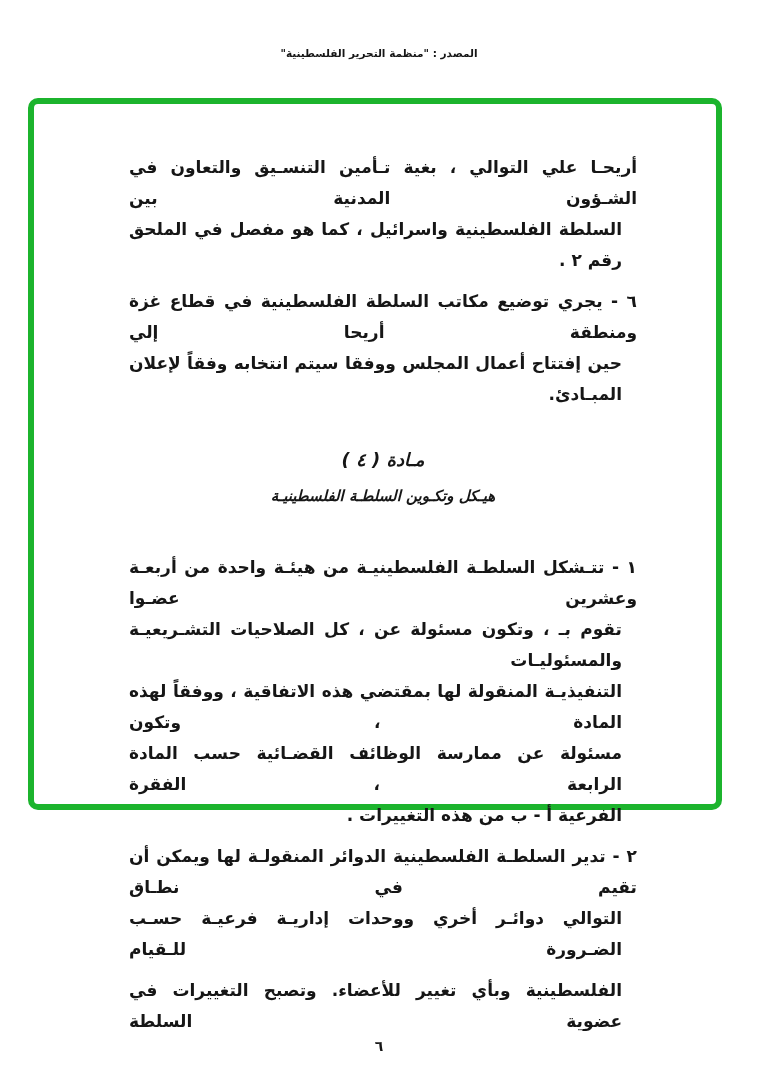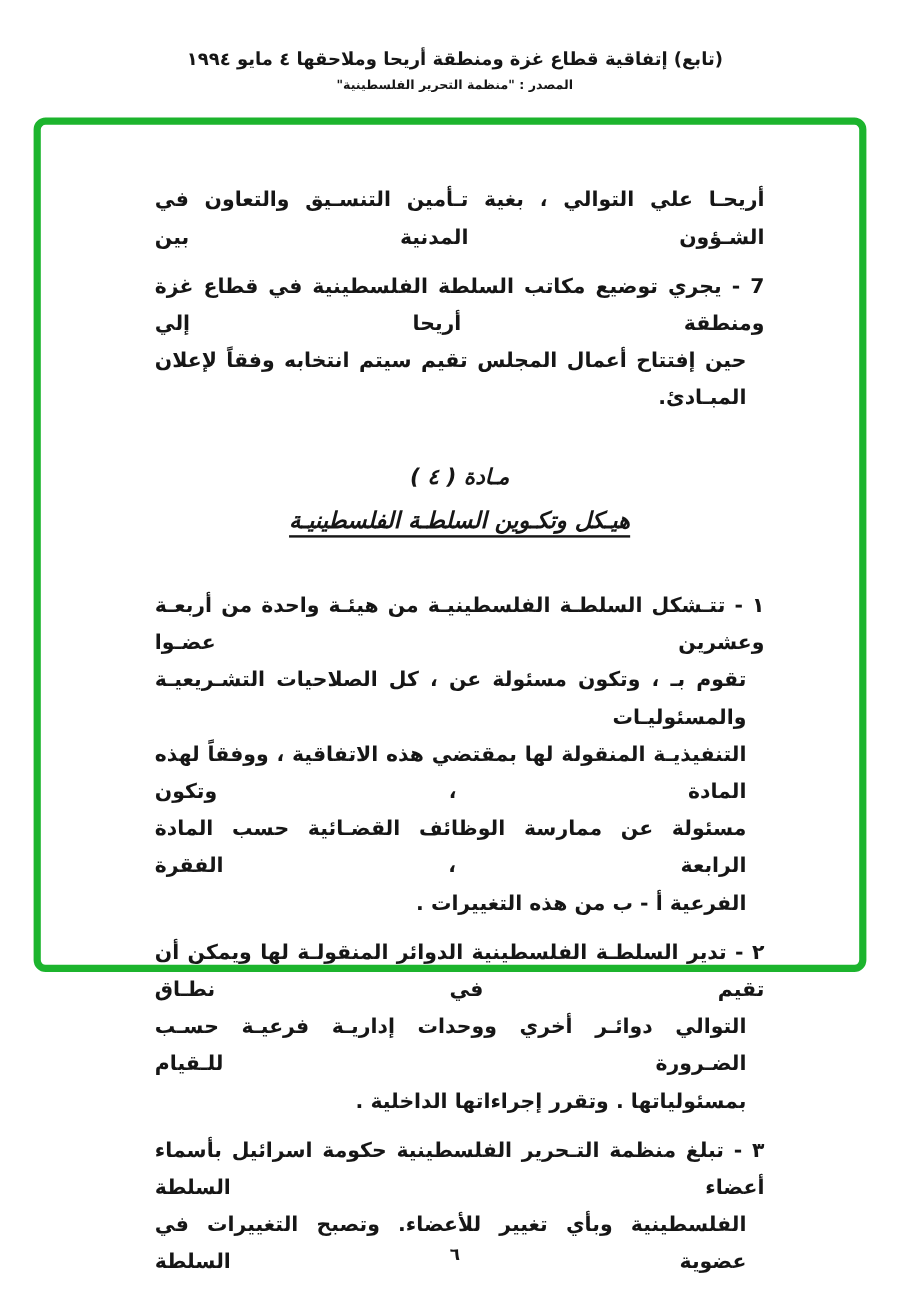--- a/index.html
+++ b/index.html
@@ -69,77 +69,74 @@
     text-align:center;
     direction:rtl;
   }
   .ah1{
     font-size:18px;
     font-weight:bold;
     font-style:italic;
     line-height:36px;
   }
   .ah2{
-    font-size:19px;
+    font-size:15px;
     font-weight:bold;
     font-style:italic;
     line-height:36px;
-    text-decoration:underline;
     text-underline-offset:6px;
     text-decoration-thickness:1.5px;
   }
   .page-num{
     position:absolute;
     top:1038px;left:0;right:0;
     text-align:center;
     font-size:14px;
     font-weight:bold;
   }
 </style>
 </head>
 <body>
 
 <header class="doc-header">
-  <div class="doc-title">(تابع) إتفاقية قطاع غزة ومنطقة أريحا وملاحقها ٤ مايو ١٩٩٤</div>
   <div class="doc-source">المصدر :  "منظمة التحرير الفلسطينية"</div>
 </header>
 
 <div class="frame">
   <div class="text-col">
 
     <p class="para">
       <span class="ln full">أريحـا علي التوالي ،  بغية تـأمين التنسـيق والتعاون في الشـؤون المدنية بين</span>
+      <span class="ln last cont">السلطة الفلسطينية واسرائيل ،  كما هو مفصل في الملحق رقم ٢ .</span>
     </p>
 
     <p class="para">
-      <span class="ln full">7 - يجري توضيع مكاتب السلطة الفلسطينية في قطاع غزة ومنطقة أريحا إلي</span>
-      <span class="ln last cont">حين إفتتاح أعمال المجلس تقيم سيتم انتخابه وفقاً لإعلان المبـادئ.</span>
+      <span class="ln full">٦ - يجري توضيع مكاتب السلطة الفلسطينية في قطاع غزة ومنطقة أريحا إلي</span>
+      <span class="ln last cont">حين إفتتاح أعمال المجلس ووفقا سيتم انتخابه وفقاً لإعلان المبـادئ.</span>
     </p>
 
     <div class="article-heading">
       <div class="ah1">مـادة  ( ٤ )</div>
       <div class="ah2">هيـكل وتكـوين السلطـة الفلسطينيـة</div>
     </div>
 
     <p class="para">
       <span class="ln full">١ - تتـشكل السلطـة الفلسطينيـة من هيئـة واحدة من أربعـة وعشرين عضـوا</span>
       <span class="ln full cont">تقوم بـ ،  وتكون مسئولة عن ،  كل الصلاحيات التشـريعيـة والمسئوليـات</span>
       <span class="ln full cont">التنفيذيـة المنقولة لها بمقتضي هذه الاتفاقية ،  ووفقاً لهذه المادة ،  وتكون</span>
       <span class="ln full cont">مسئولة عن ممارسة الوظائف القضـائية حسب المادة الرابعة ،  الفقرة</span>
       <span class="ln last cont">الفرعية  أ  -  ب  من هذه التغييرات .</span>
     </p>
 
     <p class="para">
       <span class="ln full">٢ - تدير السلطـة الفلسطينية الدوائر المنقولـة لها ويمكن أن تقيم في نطـاق</span>
       <span class="ln full cont">التوالي دوائـر أخري ووحدات إداريـة فرعيـة حسـب الضـرورة للـقيام</span>
-      <span class="ln last cont">بمسئولياتها . وتقرر إجراءاتها الداخلية .</span>
     </p>
 
     <p class="para">
-      <span class="ln full">٣ - تبلغ منظمة التـحرير الفلسطينية حكومة اسرائيل بأسماء أعضاء السلطة</span>
       <span class="ln full cont">الفلسطينية وبأي تغيير للأعضاء. وتصبح التغييرات في عضوية السلطة</span>
 
     </p>
 
   </div>
 </div>
 
 <div class="page-num">٦</div>
 
 </body></html>

